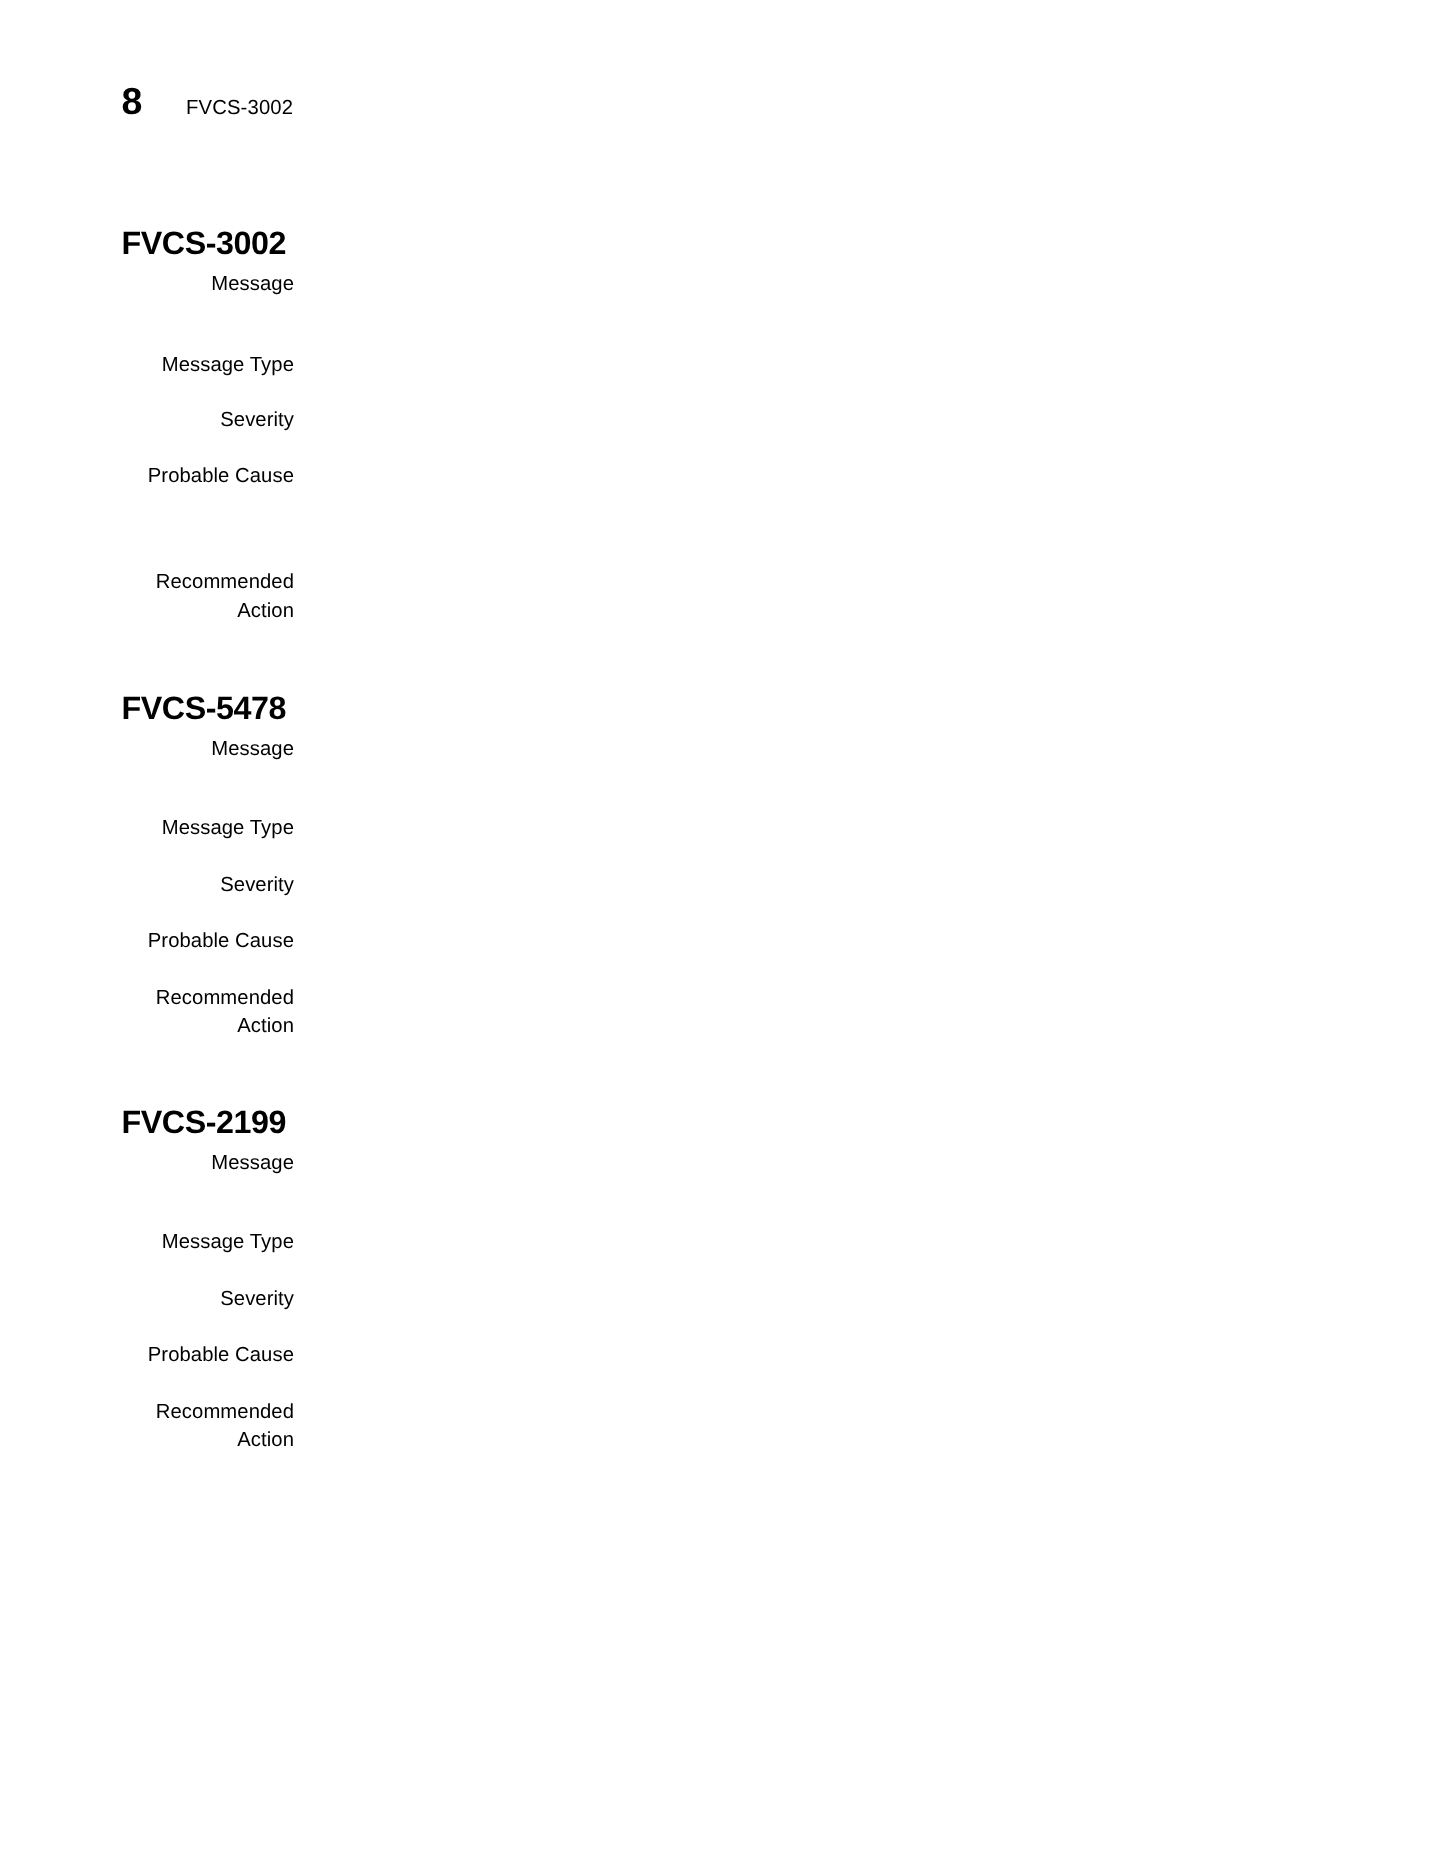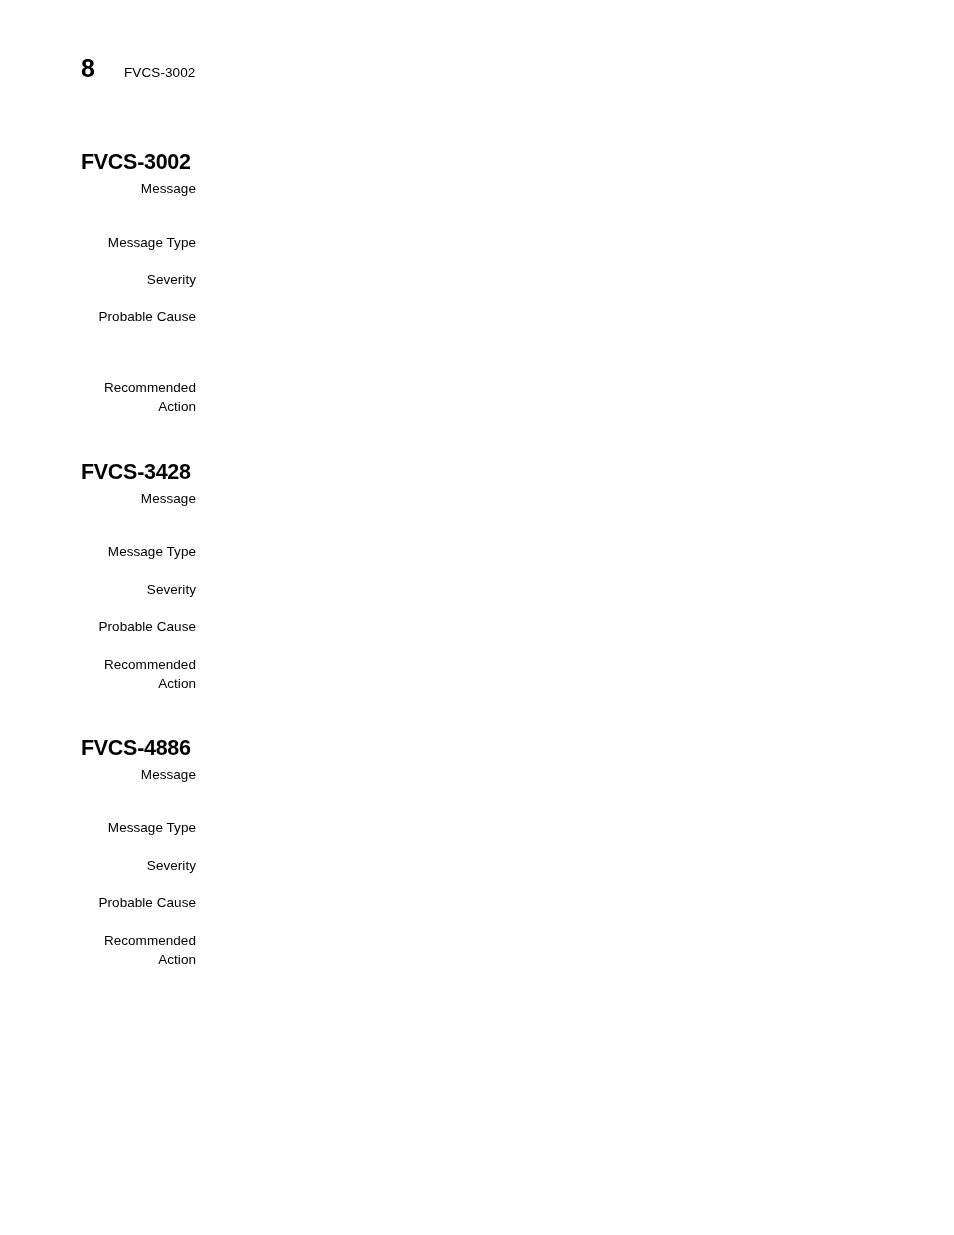--- a/index.html
+++ b/index.html
@@ -128,21 +128,21 @@
             <div class="field-value"></div>
           </div>
           <div class="field-row" style="top: 245px;">
             <div class="field-label">Recommended
 Action</div>
             <div class="field-value"></div>
           </div>
         </div>
       </div>
       <div class="section" style="top: 444px;">
-        <h2 class="section-heading">FVCS-3428</h2>
+        <h2 class="section-heading">FVCS-5478</h2>
         <div class="field-list">
           <div class="field-row" style="top: 46px;">
             <div class="field-label">Message</div>
             <div class="field-value"></div>
           </div>
           <div class="field-row" style="top: 99px;">
             <div class="field-label">Message Type</div>
             <div class="field-value"></div>
           </div>
           <div class="field-row" style="top: 137px;">
@@ -154,21 +154,21 @@
             <div class="field-value"></div>
           </div>
           <div class="field-row" style="top: 212px;">
             <div class="field-label">Recommended
 Action</div>
             <div class="field-value"></div>
           </div>
         </div>
       </div>
       <div class="section" style="top: 720px;">
-        <h2 class="section-heading">FVCS-4886</h2>
+        <h2 class="section-heading">FVCS-2199</h2>
         <div class="field-list">
           <div class="field-row" style="top: 46px;">
             <div class="field-label">Message</div>
             <div class="field-value"></div>
           </div>
           <div class="field-row" style="top: 99px;">
             <div class="field-label">Message Type</div>
             <div class="field-value"></div>
           </div>
           <div class="field-row" style="top: 137px;">

